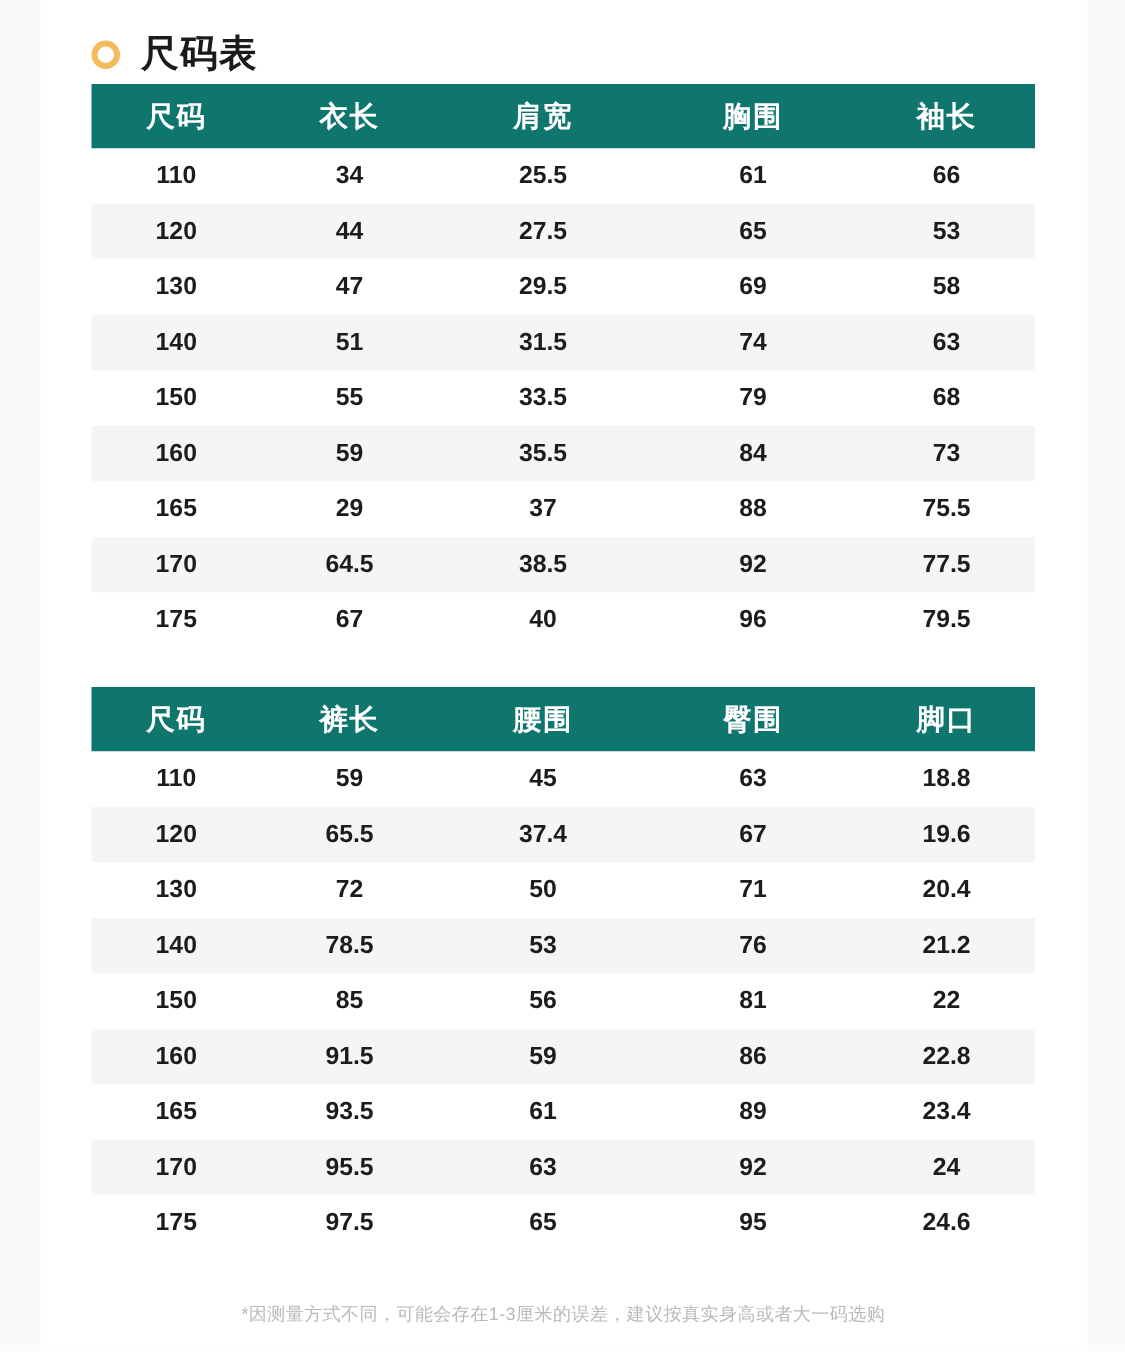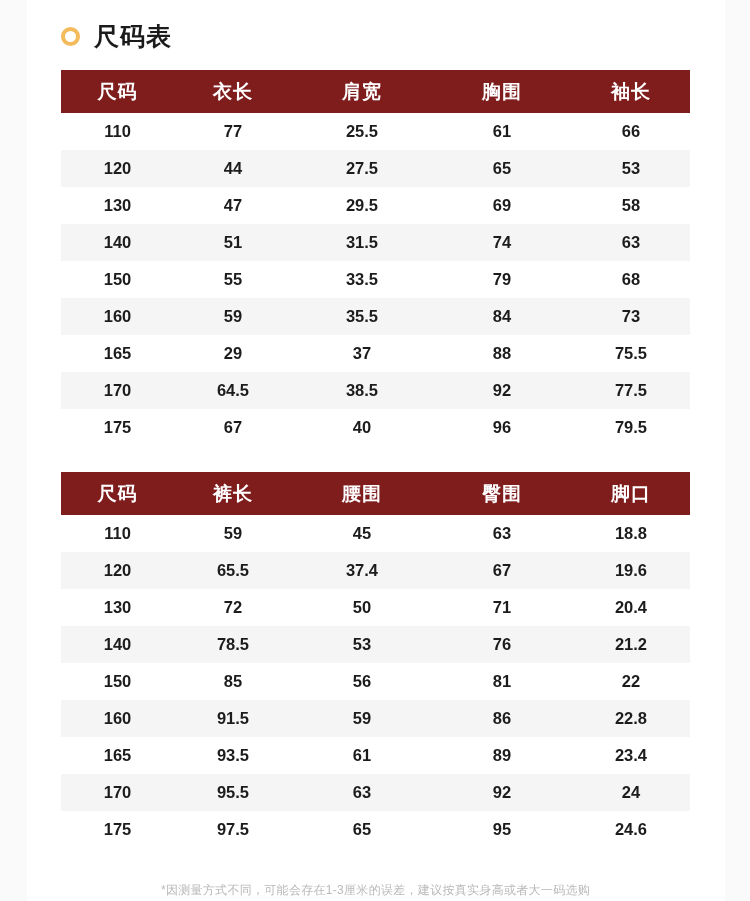--- a/index.html
+++ b/index.html
@@ -35,21 +35,20 @@
     top: 0;
     width: 629px;         
   }
 
   
   .title-row {
     display: flex;
     align-items: center;
     height: 40px;
     margin-top: 16px;
-    margin-bottom: 14px;
   }
   .ring-icon {
     width: 19px;
     height: 19px;
     border: 4px solid #f3bb5c;
     border-radius: 50%;
     box-sizing: border-box;
     flex: 0 0 auto;
   }
   .title-text {
@@ -61,21 +60,21 @@
     line-height: 1;
   }
 
   
   .size-table {
     width: 100%;
     border-collapse: collapse;
     table-layout: fixed;
   }
   .size-table th {
-    background: #7f1d1d;
+    background: #0f766e;
     color: #ffffff;
     font-size: 19px;
     font-weight: 700;
     height: 43px;
     letter-spacing: 1px;
     text-align: center;
     padding: 0;
     border: none;
   }
   .size-table td {
@@ -138,21 +137,21 @@
             <th>尺码</th>
             <th>衣长</th>
             <th>肩宽</th>
             <th>胸围</th>
             <th>袖长</th>
           </tr>
         </thead>
         <tbody>
           <tr>
             <td>110</td>
-            <td>77</td>
+            <td>34</td>
             <td>25.5</td>
             <td>61</td>
             <td>66</td>
           </tr>
           <tr>
             <td>120</td>
             <td>44</td>
             <td>27.5</td>
             <td>65</td>
             <td>53</td>

